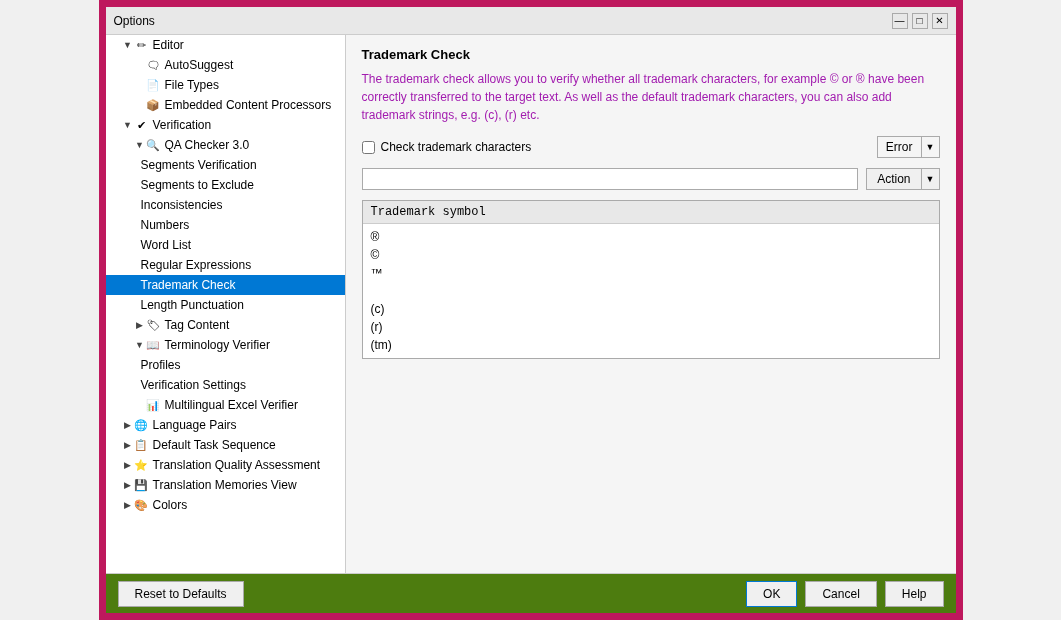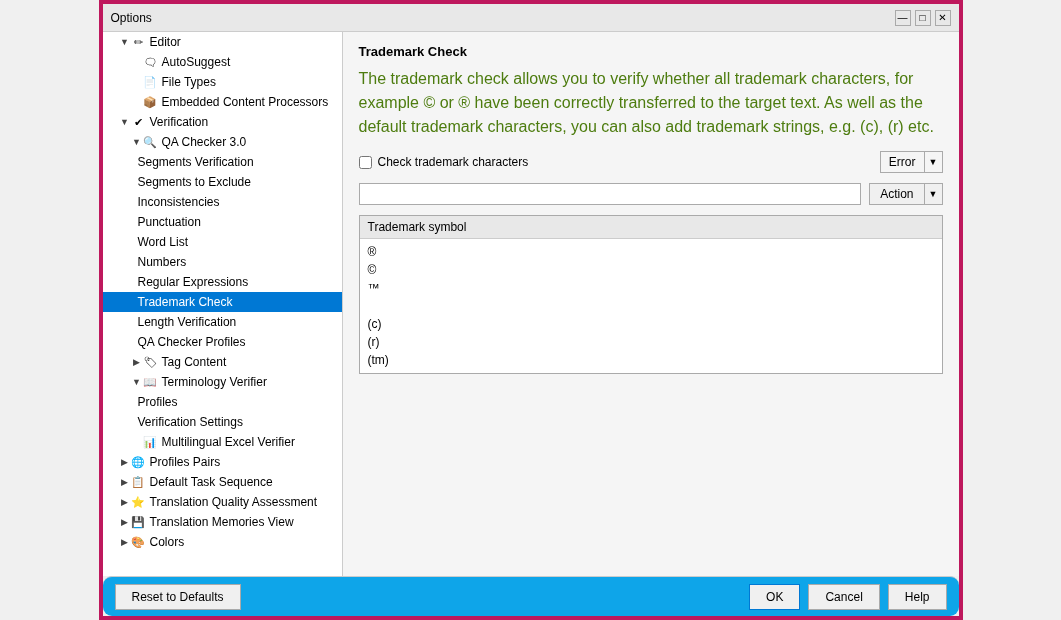--- a/index.html
+++ b/index.html
@@ -10,21 +10,21 @@
       display: flex;
       justify-content: center;
       align-items: center;
       width: 1061px;
       height: 620px;
     }
     .window {
       width: 864px;
       height: 620px;
       background: #f0f0f0;
-      border: 4px solid #be185d;
+      border: 7px solid #be185d;
       display: flex;
       flex-direction: column;
     }
     .title-bar {
       background: #e8e8e8;
       height: 28px;
       display: flex;
       align-items: center;
       padding: 0 8px;
       border-bottom: 1px solid #ccc;
@@ -110,22 +110,22 @@
       overflow-y: auto;
       background: #f5f5f5;
     }
     .content-title {
       font-size: 13px;
       font-weight: 600;
       margin-bottom: 8px;
       color: #000;
     }
     .content-description {
-      font-size: 16px;
-      color: #4d7c0f;
+      font-size: 12px;
+      color: #a21caf;
       margin-bottom: 12px;
       line-height: 1.5;
     }
     .check-row {
       display: flex;
       align-items: center;
       margin-bottom: 10px;
     }
     .check-row input[type="checkbox"] {
       margin-right: 6px;
@@ -205,40 +205,40 @@
       border: 1px solid #aaa;
       background: #fff;
       width: 100%;
     }
     .trademark-table-header {
       background: #e8e8e8;
       padding: 4px 8px;
       font-size: 12px;
       font-weight: normal;
       border-bottom: 1px solid #ccc;
+      font-family: Liberation Mono, monospace;
     }
     .trademark-table-body {
       padding: 4px 8px;
     }
     .trademark-row {
       padding: 2px 0;
       font-size: 12px;
       height: 18px;
       display: flex;
       align-items: center;
     }
     .bottom-bar {
       height: 40px;
-      background: #0ea5e9;
+      background: #4d7c0f;
       border-top: 1px solid #ccc;
       display: flex;
       align-items: center;
       padding: 0 12px;
       justify-content: space-between;
-      border-radius: 9px;
     }
     .bottom-left { display: flex; gap: 8px; }
     .bottom-right { display: flex; gap: 8px; }
     .btn {
       height: 26px;
       padding: 0 16px;
       border: 1px solid #aaa;
       background: #f0f0f0;
       font-size: 12px;
       cursor: pointer;
@@ -313,51 +313,41 @@
         <span class="tree-label">Segments to Exclude</span>
       </div>
       <div class="tree-item indent-3">
         <span class="tree-arrow leaf"></span>
         <span class="tree-icon"></span>
         <span class="tree-label">Inconsistencies</span>
       </div>
       <div class="tree-item indent-3">
         <span class="tree-arrow leaf"></span>
         <span class="tree-icon"></span>
-        <span class="tree-label">Punctuation</span>
+        <span class="tree-label">Numbers</span>
       </div>
       <div class="tree-item indent-3">
         <span class="tree-arrow leaf"></span>
         <span class="tree-icon"></span>
         <span class="tree-label">Word List</span>
       </div>
       <div class="tree-item indent-3">
         <span class="tree-arrow leaf"></span>
         <span class="tree-icon"></span>
-        <span class="tree-label">Numbers</span>
-      </div>
-      <div class="tree-item indent-3">
-        <span class="tree-arrow leaf"></span>
-        <span class="tree-icon"></span>
         <span class="tree-label">Regular Expressions</span>
       </div>
       <div class="tree-item selected indent-3">
         <span class="tree-arrow leaf"></span>
         <span class="tree-icon"></span>
         <span class="tree-label">Trademark Check</span>
       </div>
       <div class="tree-item indent-3">
         <span class="tree-arrow leaf"></span>
         <span class="tree-icon"></span>
-        <span class="tree-label">Length Verification</span>
-      </div>
-      <div class="tree-item indent-3">
-        <span class="tree-arrow leaf"></span>
-        <span class="tree-icon"></span>
-        <span class="tree-label">QA Checker Profiles</span>
+        <span class="tree-label">Length Punctuation</span>
       </div>
 
       <div class="tree-item indent-2">
         <span class="tree-arrow collapsed"></span>
         <span class="tree-icon">🏷</span>
         <span class="tree-label">Tag Content</span>
       </div>
 
       <div class="tree-item indent-2">
         <span class="tree-arrow expanded"></span>
@@ -377,21 +367,21 @@
 
       <div class="tree-item indent-2">
         <span class="tree-arrow leaf"></span>
         <span class="tree-icon">📊</span>
         <span class="tree-label">Multilingual Excel Verifier</span>
       </div>
 
       <div class="tree-item indent-1">
         <span class="tree-arrow collapsed"></span>
         <span class="tree-icon">🌐</span>
-        <span class="tree-label">Profiles Pairs</span>
+        <span class="tree-label">Language Pairs</span>
       </div>
 
       <div class="tree-item indent-1">
         <span class="tree-arrow collapsed"></span>
         <span class="tree-icon">📋</span>
         <span class="tree-label">Default Task Sequence</span>
       </div>
 
       <div class="tree-item indent-1">
         <span class="tree-arrow collapsed"></span>

